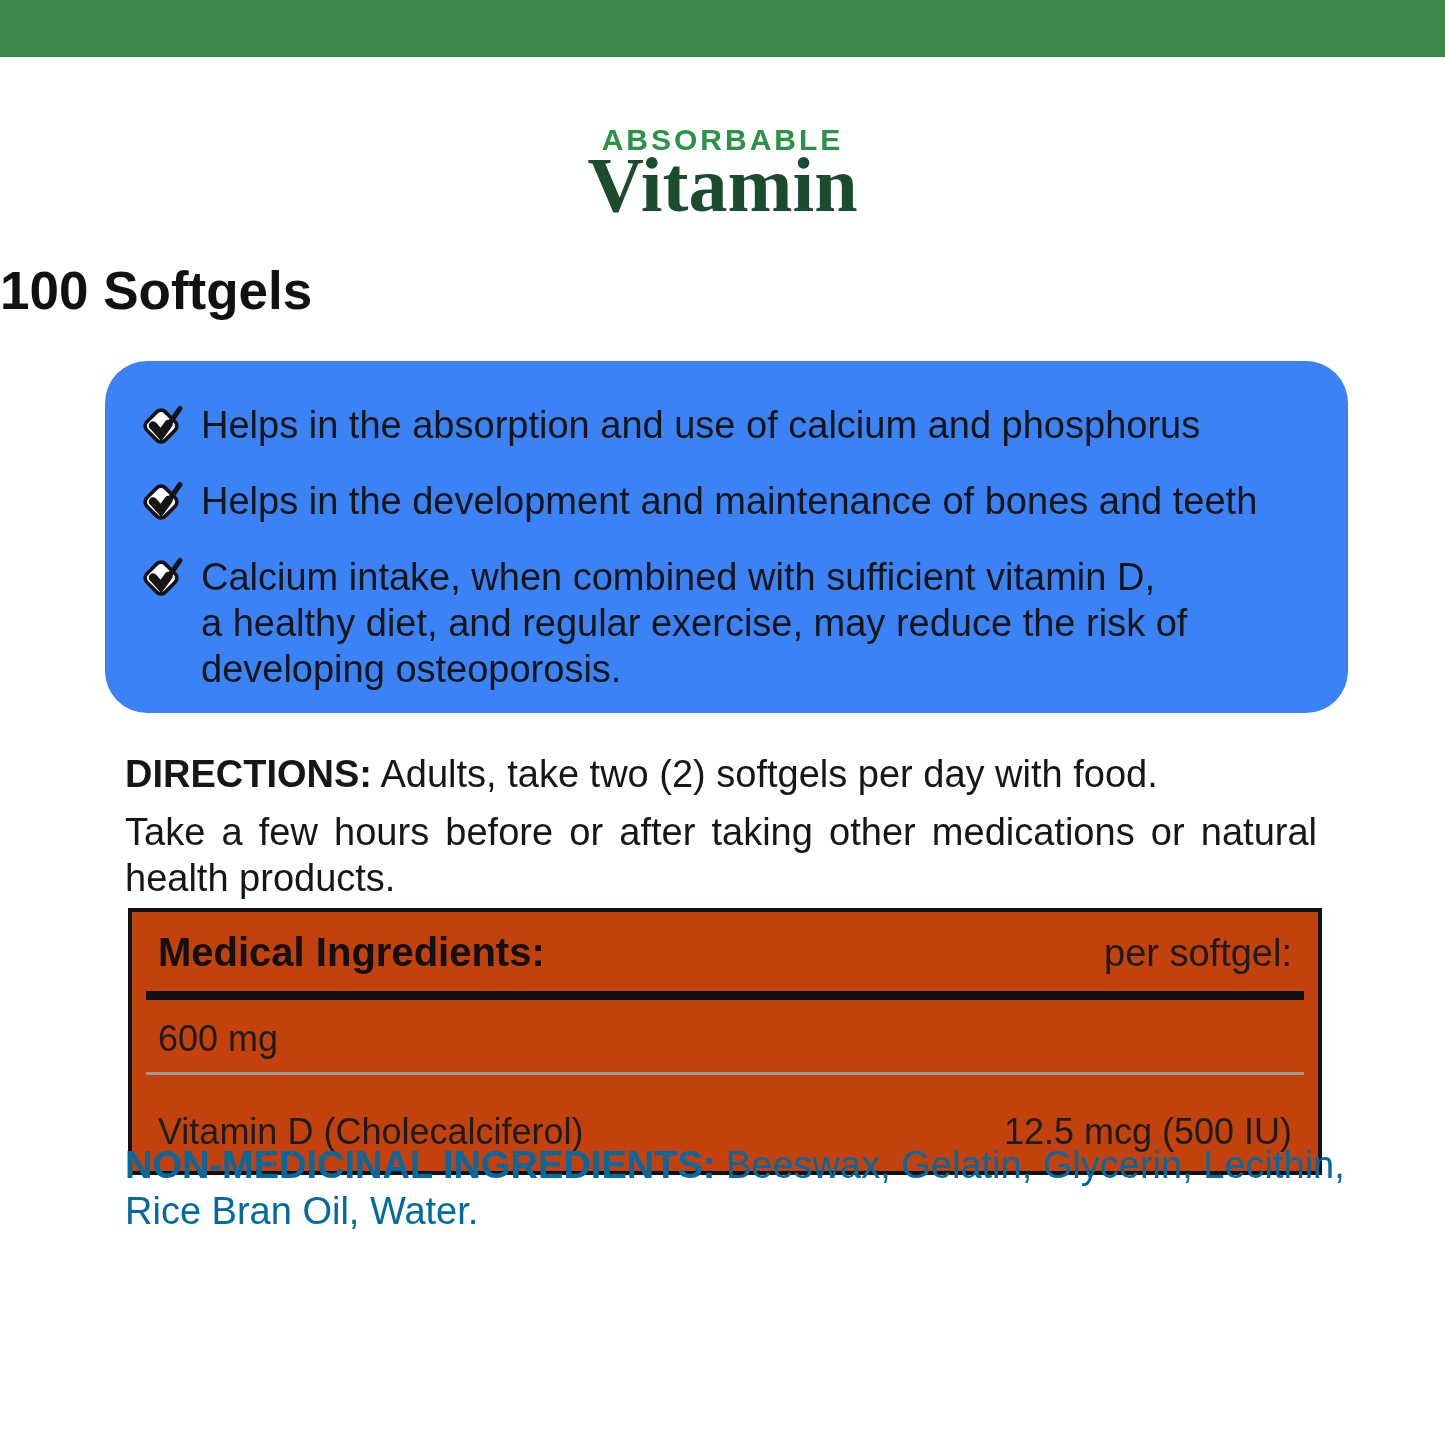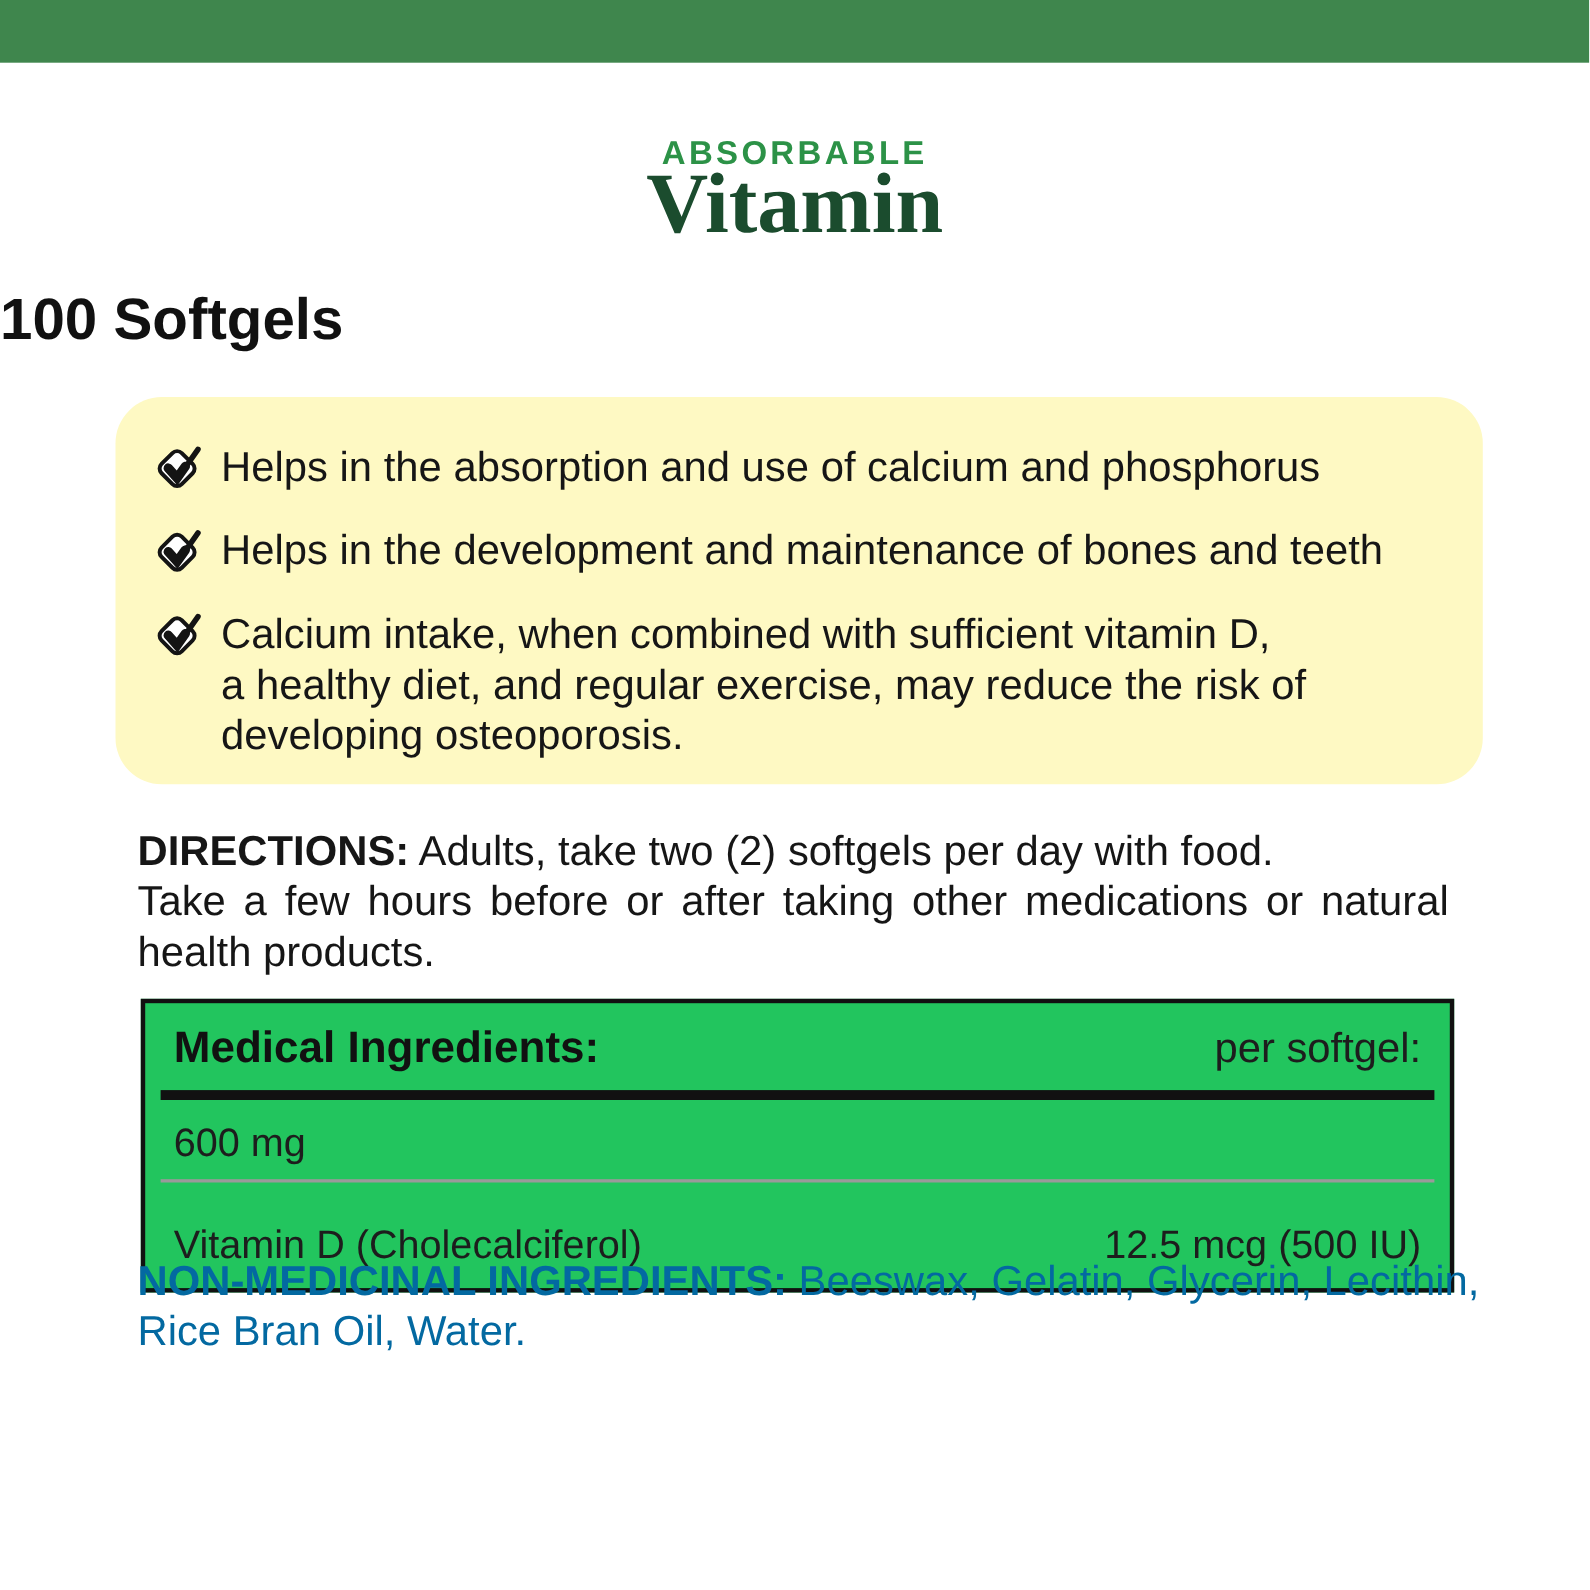--- a/index.html
+++ b/index.html
@@ -30,45 +30,45 @@
     font-weight:600;
   }
   .count{
     position:absolute;top:260px;left:0;width:100%;
     font-size:53px;font-weight:bold;color:#111111;
   }
 
   .benefits{
     position:absolute;top:361px;left:105px;
     width:1243px;height:352px;
-    background:#fef9c3;border-radius:42px;
+    background:#3b82f6;border-radius:42px;
     box-sizing:border-box;
     padding:42px 26px 28px 30px;
     display:flex;flex-direction:column;gap:27px;
   }
   .benefit-row{display:flex;align-items:flex-start;}
   .benefit-icon{flex:0 0 52px;width:52px;height:52px;margin-right:14px;margin-top:-3px;}
   .benefit-text{
     font-size:38px;line-height:1.21;color:#161616;
     white-space:pre;
   }
 
   .directions{
     position:absolute;top:752px;left:125px;width:1192px;
     font-size:38px;line-height:1.21;color:#161616;
   }
   .directions .line1{white-space:nowrap;}
-  .directions .just{text-align:justify;}
+  .directions .just{text-align:justify;margin-top:12px;}
   .directions b{font-weight:bold;text-align:center;}
 
   .ing-table{
     position:absolute;top:908px;left:128px;width:1194px;
     box-sizing:border-box;
     border:4px solid #111111;
-    background:#22c55e;
+    background:#c2410c;
   }
   .ing-head{
     display:flex;justify-content:space-between;align-items:baseline;
     padding:18px 26px 10px 26px;
   }
   .ing-title{font-size:40px;font-weight:bold;color:#111111;}
   .ing-unit{font-size:38px;color:#1d1d1d;}
   .ing-rule{height:9px;background:#111111;margin:6px 14px 0 14px;}
   .ing-row{
     display:flex;justify-content:space-between;align-items:baseline;

